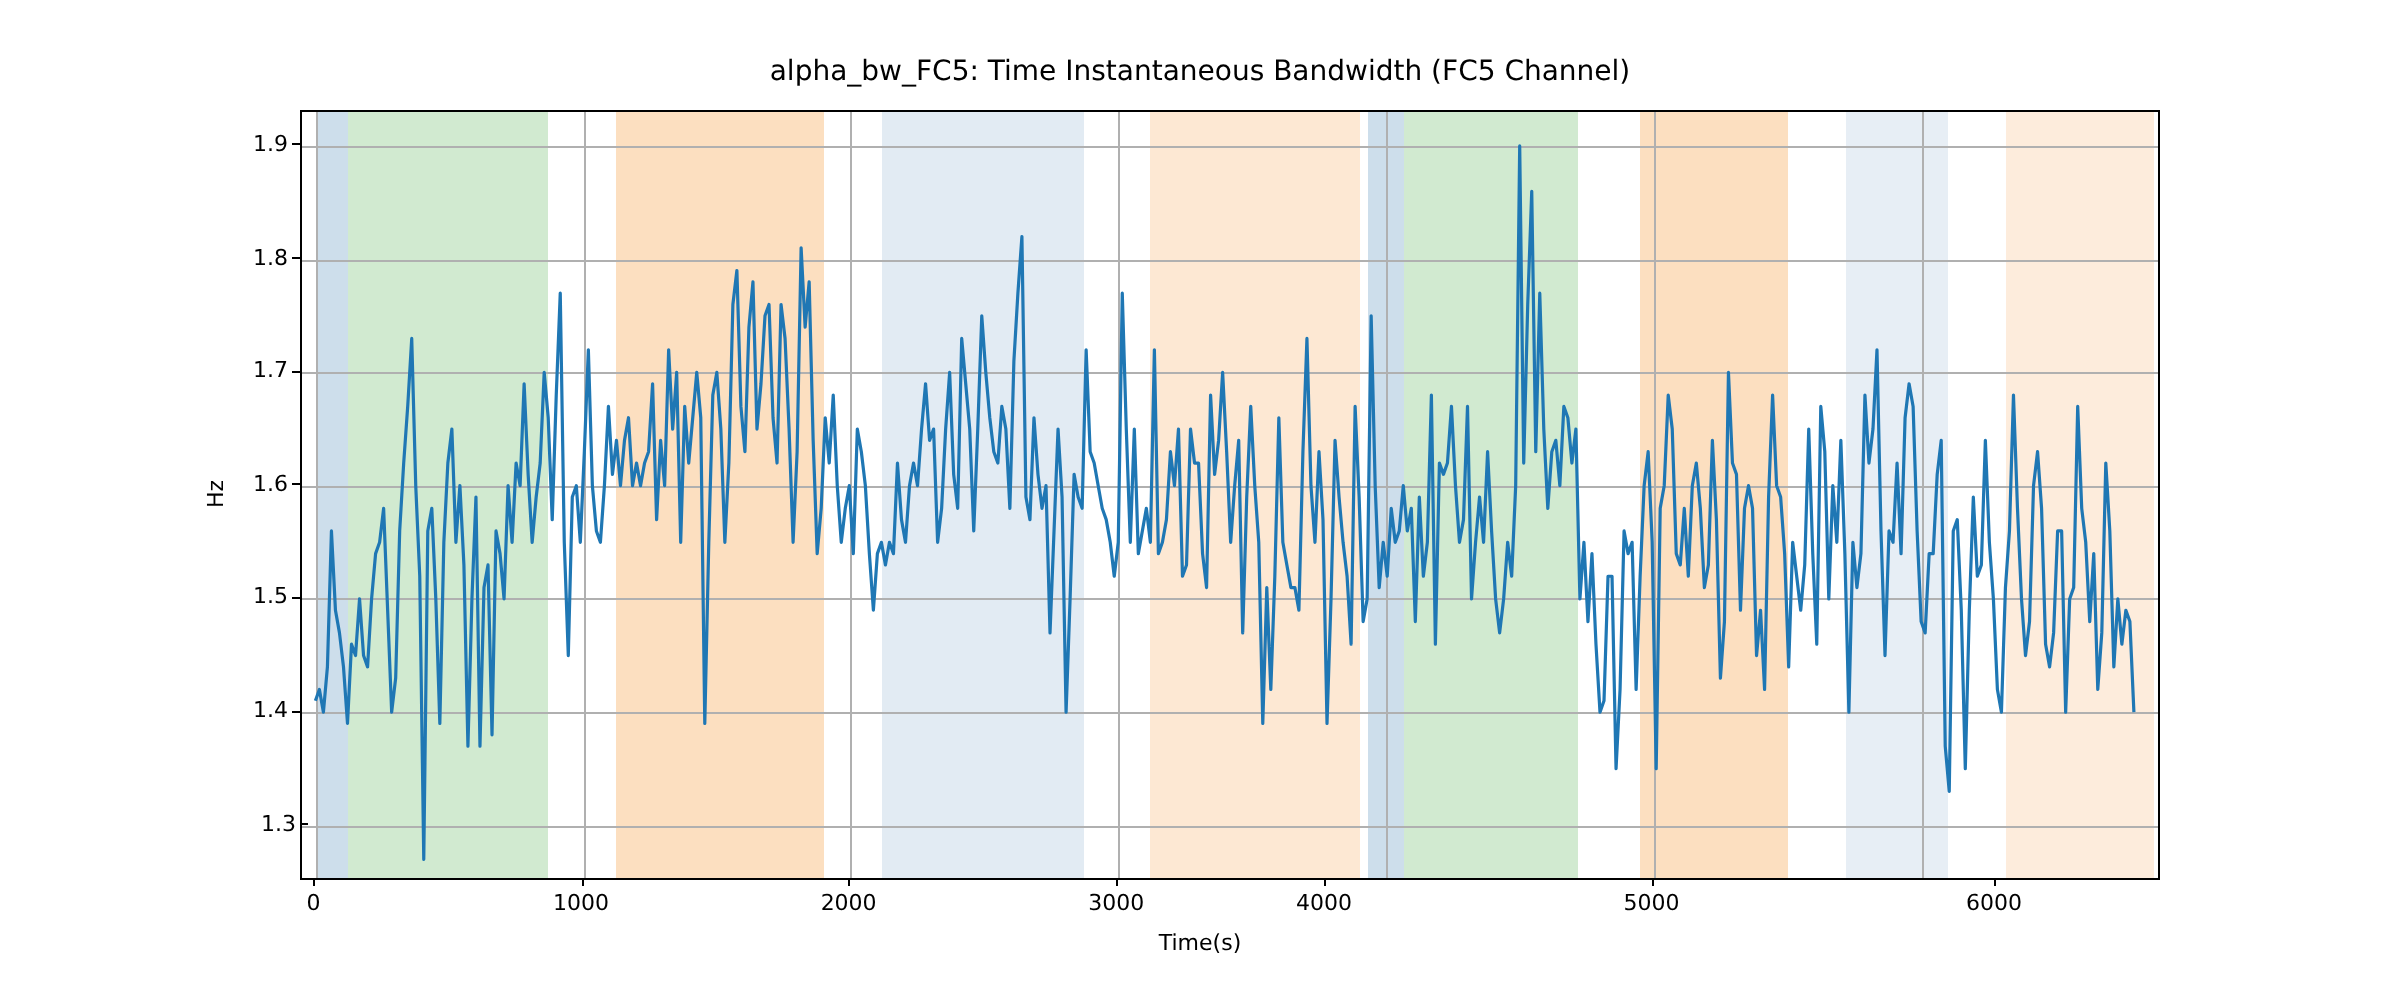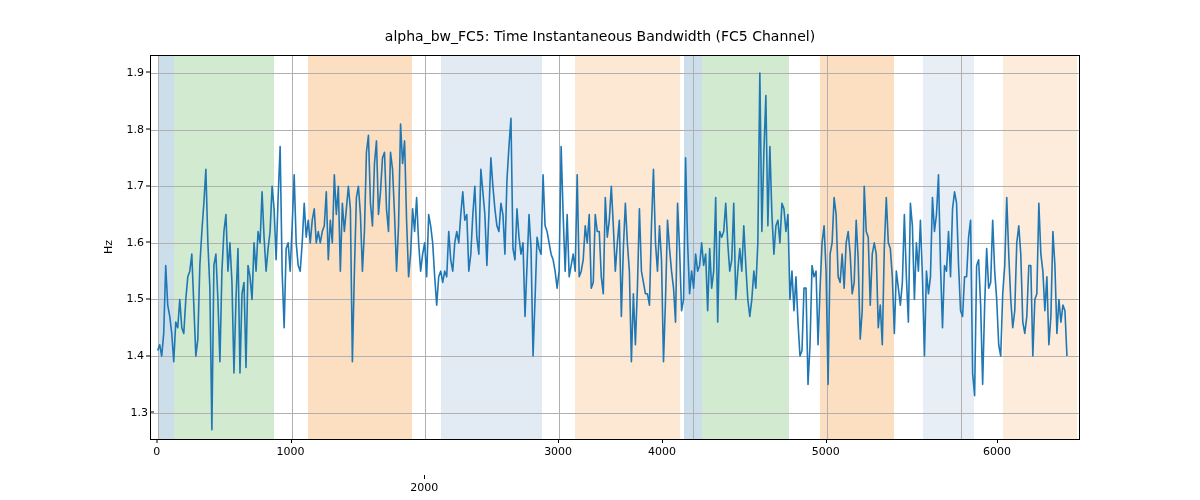--- a/index.html
+++ b/index.html
@@ -110,20 +110,21 @@
   }
 </style>
 </head>
 <body>
 
 <div class="figure">
 
   <div class="title">alpha_bw_FC5: Time Instantaneous Bandwidth (FC5 Channel)</div>
 
   <div class="ylabel">Hz</div>
+  <div class="xlabel">Time(s)</div>
 
   <div class="axes">
     <div class="plot-inner" id="plot-inner">
         <div class="band" style="left: 6.69065px; width: 16.0576px; background: rgb(196, 216, 232); opacity: 0.85;"></div>
         <div class="band" style="left: 22.7482px; width: 100.36px; background: rgb(201, 230, 200); opacity: 0.85;"></div>
         <div class="band" style="left: 156.561px; width: 104.374px; background: rgb(252, 217, 181); opacity: 0.85;"></div>
         <div class="band" style="left: 290.374px; width: 100.36px; background: rgb(221, 231, 241); opacity: 0.85;"></div>
         <div class="band" style="left: 424.187px; width: 104.374px; background: rgb(253, 228, 203); opacity: 0.85;"></div>
         <div class="band" style="left: 532.576px; width: 18.7338px; background: rgb(196, 216, 232); opacity: 0.85;"></div>
         <div class="band" style="left: 551.309px; width: 86.9784px; background: rgb(201, 230, 200); opacity: 0.85;"></div>
@@ -146,21 +147,21 @@
         <div class="gridline-h" style="top: 16.9853px;"></div>
         <svg class="line" width="930" height="385">
           <polyline points="6.690647482014389,294.4117647058824 8.697841726618705,288.75 10.705035971223023,300.07352941176475 12.712230215827338,277.4264705882353 14.719424460431656,209.48529411764702 16.72661870503597,249.1176470588235 18.733812949640285,260.44117647058823 20.741007194244606,277.4264705882353 22.74820143884892,305.7352941176471 24.755395683453237,266.1029411764706 26.762589928057555,271.7647058823529 28.769784172661872,243.45588235294116 30.776978417266186,271.7647058823529 32.7841726618705,277.4264705882353 34.79136690647482,243.45588235294116 36.798561151079134,220.80882352941174 38.805755395683455,215.14705882352936 40.81294964028777,198.1617647058823 42.82014388489209,249.1176470588235 44.827338129496404,300.07352941176475 46.83453237410072,283.0882352941177 48.84172661870503,209.48529411764702 50.84892086330935,175.51470588235287 52.85611510791367,147.20588235294122 54.86330935251799,113.23529411764702 56.8705035971223,186.8382352941176 58.87769784172662,232.13235294117644 60.88489208633094,373.6764705882353 62.89208633093525,209.48529411764702 64.89928057553958,198.1617647058823 66.90647482014388,243.45588235294116 68.9136690647482,305.7352941176471 70.92086330935251,215.14705882352936 72.92805755395683,175.51470588235287 74.93525179856114,158.5294117647059 76.94244604316546,215.14705882352936 78.9496402877698,186.8382352941176 80.9568345323741,226.4705882352941 82.96402877697842,317.0588235294117 84.97122302158273,243.45588235294116 86.97841726618705,192.49999999999994 88.98561151079136,317.0588235294117 90.99280575539568,237.7941176470588 93,226.4705882352941 95.00719424460432,311.3970588235295 97.01438848920864,209.48529411764702 99.02158273381295,220.80882352941174 101.02877697841727,243.45588235294116 103.03597122302158,186.8382352941176 105.0431654676259,215.14705882352936 107.05035971223022,175.51470588235287 109.05755395683452,186.8382352941176 111.06474820143885,135.88235294117646 113.07194244604317,181.17647058823522 115.07913669064749,215.14705882352936 117.0863309352518,192.49999999999994 119.0935251798561,175.51470588235287 121.10071942446044,130.22058823529412 123.10791366906474,152.86764705882354 125.11510791366905,203.82352941176464 127.12230215827338,141.54411764705884 129.1294964028777,90.58823529411762 131.136690647482,215.14705882352936 133.1438848920863,271.7647058823529 135.15107913669064,192.49999999999994 137.15827338129498,186.8382352941176 139.16546762589928,215.14705882352936 141.17266187050362,169.85294117647064 143.17985611510792,118.89705882352939 145.18705035971223,186.8382352941176 147.19424460431654,209.48529411764702 149.20143884892087,215.14705882352936 151.20863309352518,186.8382352941176 153.2158273381295,147.20588235294122 155.22302158273382,181.17647058823522 157.23021582733813,164.19117647058826 159.23741007194243,186.8382352941176 161.24460431654674,164.19117647058826 163.25179856115108,152.86764705882354 165.25899280575538,186.8382352941176 167.26618705035972,175.51470588235287 169.27338129496405,186.8382352941176 171.28057553956836,175.51470588235287 173.28776978417267,169.85294117647064 175.29496402877697,135.88235294117646 177.3021582733813,203.82352941176464 179.30935251798562,164.19117647058826 181.31654676258992,186.8382352941176 183.32374100719426,118.89705882352939 185.33093525179856,158.5294117647059 187.33812949640287,130.22058823529412 189.34532374100718,215.14705882352936 191.3525179856115,147.20588235294122 193.35971223021582,175.51470588235287 195.36690647482013,152.86764705882354 197.37410071942446,130.22058823529412 199.38129496402877,152.86764705882354 201.3884892086331,305.7352941176471 203.3956834532374,215.14705882352936 205.40287769784175,141.54411764705884 207.41007194244605,130.22058823529412 209.41726618705036,158.5294117647059 211.4244604316547,215.14705882352936 213.431654676259,175.51470588235287 215.4388489208633,96.24999999999994 217.44604316546761,79.26470588235287 219.45323741007195,147.20588235294122 221.46043165467626,169.85294117647064 223.46762589928056,107.57352941176464 225.4748201438849,84.92647058823525 227.4820143884892,158.5294117647059 229.4892086330935,135.88235294117646 231.49640287769785,101.91176470588232 233.50359712230215,96.24999999999994 235.5107913669065,152.86764705882354 237.51798561151082,175.51470588235287 239.5251798561151,96.24999999999994 241.53237410071944,113.23529411764702 243.53956834532377,158.5294117647059 245.54676258992805,215.14705882352936 247.55395683453239,169.85294117647064 249.56115107913666,67.94117647058818 251.568345323741,107.57352941176464 253.57553956834533,84.92647058823525 255.5827338129496,164.19117647058826 257.58992805755395,220.80882352941174 259.5971223021583,198.1617647058823 261.60431654676256,152.86764705882354 263.6115107913669,175.51470588235287 265.61870503597123,141.54411764705884 267.62589928057554,186.8382352941176 269.63309352517985,215.14705882352936 271.6402877697842,198.1617647058823 273.64748201438846,186.8382352941176 275.6546762589928,220.80882352941174 277.6618705035971,158.5294117647059 279.66906474820144,169.85294117647064 281.67625899280574,186.8382352941176 283.68345323741005,220.80882352941174 285.6906474820144,249.1176470588235 287.6978417266187,220.80882352941174 289.705035971223,215.14705882352936 291.71223021582733,226.4705882352941 293.7194244604317,215.14705882352936 295.72661870503595,220.80882352941174 297.7338129496403,175.51470588235287 299.74100719424456,203.82352941176464 301.7482014388489,215.14705882352936 303.75539568345323,186.8382352941176 305.76258992805754,175.51470588235287 307.76978417266184,186.8382352941176 309.7769784172662,158.5294117647059 311.7841726618705,135.88235294117646 313.7913669064748,164.19117647058826 315.7985611510792,158.5294117647059 317.80575539568343,215.14705882352936 319.8129496402878,198.1617647058823 321.8201438848921,158.5294117647059 323.8273381294964,130.22058823529412 325.8345323741007,181.17647058823522 327.841726618705,198.1617647058823 329.84892086330933,113.23529411764702 331.8561151079137,135.88235294117646 333.86330935251794,158.5294117647059 335.8705035971223,209.48529411764702 337.8776978417266,158.5294117647059 339.8848920863309,101.91176470588232 341.89208633093523,130.22058823529412 343.8992805755396,152.86764705882354 345.9064748201439,169.85294117647064 347.9136690647482,175.51470588235287 349.92086330935257,147.20588235294122 351.9280575539568,158.5294117647059 353.9352517985612,198.1617647058823 355.94244604316543,124.55882352941177 357.9496402877698,90.58823529411762 359.9568345323741,62.279411764705856 361.9640287769784,192.49999999999994 363.9712230215827,203.82352941176464 365.9784172661871,152.86764705882354 367.98561151079133,181.17647058823522 369.9928057553957,198.1617647058823 372,186.8382352941176 374.0071942446043,260.44117647058823 376.0143884892086,209.48529411764702 378.021582733813,158.5294117647059 380.0287769784173,192.49999999999994 382.0359712230216,300.07352941176475 384.0431654676259,243.45588235294116 386.0503597122302,181.17647058823522 388.05755395683457,192.49999999999994 390.0647482014388,198.1617647058823 392.0719424460432,118.89705882352939 394.0791366906475,169.85294117647064 396.0863309352518,175.51470588235287 398.0935251798561,186.8382352941176 400.10071942446046,198.1617647058823 402.1079136690647,203.82352941176464 404.1151079136691,215.14705882352936 406.1223021582734,232.13235294117644 408.1294964028777,215.14705882352936 410.136690647482,90.58823529411762 412.1438848920863,158.5294117647059 414.15107913669067,215.14705882352936 416.158273381295,158.5294117647059 418.1654676258993,220.80882352941174 420.1726618705036,209.48529411764702 422.17985611510795,198.1617647058823 424.1870503597122,215.14705882352936 426.19424460431657,118.89705882352939 428.2014388489209,220.80882352941174 430.2086330935252,215.14705882352936 432.2158273381295,203.82352941176464 434.2230215827338,169.85294117647064 436.2302158273381,186.8382352941176 438.23741007194246,158.5294117647059 440.2446043165467,232.13235294117644 442.2517985611511,226.4705882352941 444.2589928057554,158.5294117647059 446.2661870503597,175.51470588235287 448.27338129496405,175.51470588235287 450.28057553956836,220.80882352941174 452.28776978417267,237.7941176470588 454.294964028777,141.54411764705884 456.30215827338134,181.17647058823522 458.3093525179856,164.19117647058826 460.31654676258995,130.22058823529412 462.3237410071942,169.85294117647064 464.33093525179856,215.14705882352936 466.33812949640287,186.8382352941176 468.3453237410072,164.19117647058826 470.35251798561154,260.44117647058823 472.35971223021585,192.49999999999994 474.36690647482015,147.20588235294122 476.3741007194244,186.8382352941176 478.3812949640288,215.14705882352936 480.3884892086331,305.7352941176471 482.3956834532374,237.7941176470588 484.40287769784175,288.75 486.41007194244605,232.13235294117644 488.4172661870503,152.86764705882354 490.4244604316547,215.14705882352936 492.431654676259,226.4705882352941 494.4388489208633,237.7941176470588 496.44604316546764,237.7941176470588 498.45323741007195,249.1176470588235 500.4604316546762,169.85294117647064 502.4676258992806,113.23529411764702 504.47482014388487,186.8382352941176 506.4820143884892,215.14705882352936 508.48920863309354,169.85294117647064 510.49640287769785,203.82352941176464 512.5035971223022,305.7352941176471 514.5107913669066,243.45588235294116 516.5179856115108,164.19117647058826 518.5251798561151,192.49999999999994 520.5323741007195,215.14705882352936 522.5395683453238,232.13235294117644 524.546762589928,266.1029411764706 526.5539568345324,147.20588235294122 528.5611510791367,192.49999999999994 530.568345323741,254.77941176470588 532.5755395683452,243.45588235294116 534.5827338129496,101.91176470588232 536.589928057554,186.8382352941176 538.5971223021583,237.7941176470588 540.6043165467626,215.14705882352936 542.6115107913669,232.13235294117644 544.6187050359712,198.1617647058823 546.6258992805756,215.14705882352936 548.6330935251799,209.48529411764702 550.6402877697841,186.8382352941176 552.6474820143885,209.48529411764702 554.6546762589928,198.1617647058823 556.6618705035971,254.77941176470588 558.6690647482014,192.49999999999994 560.6762589928057,232.13235294117644 562.68345323741,215.14705882352936 564.6906474820145,141.54411764705884 566.6978417266187,266.1029411764706 568.705035971223,175.51470588235287 570.7122302158274,181.17647058823522 572.7194244604317,175.51470588235287 574.726618705036,147.20588235294122 576.7338129496403,186.8382352941176 578.7410071942446,215.14705882352936 580.7482014388489,203.82352941176464 582.7553956834532,147.20588235294122 584.7625899280575,243.45588235294116 586.7697841726618,215.14705882352936 588.7769784172662,192.49999999999994 590.7841726618706,215.14705882352936 592.7913669064748,169.85294117647064 594.7985611510791,209.48529411764702 596.8057553956835,243.45588235294116 598.8129496402878,260.44117647058823 600.820143884892,243.45588235294116 602.8273381294964,215.14705882352936 604.8345323741007,232.13235294117644 606.841726618705,186.8382352941176 608.8489208633093,16.985294117647072 610.8561151079136,175.51470588235287 612.863309352518,96.24999999999994 614.8705035971224,39.63235294117635 616.8776978417267,169.85294117647064 618.8848920863309,90.58823529411762 620.8920863309353,158.5294117647059 622.8992805755396,198.1617647058823 624.9064748201439,169.85294117647064 626.9136690647482,164.19117647058826 628.9208633093525,186.8382352941176 630.9280575539568,147.20588235294122 632.9352517985612,152.86764705882354 634.9424460431654,175.51470588235287 636.9496402877697,158.5294117647059 638.956834532374,243.45588235294116 640.9640287769785,215.14705882352936 642.9712230215828,254.77941176470588 644.978417266187,220.80882352941174 646.9856115107914,266.1029411764706 648.9928057553957,300.07352941176475 651,294.4117647058824 653.0071942446043,232.13235294117644 655.0143884892086,232.13235294117644 657.0215827338129,328.3823529411764 659.0287769784173,288.75 661.0359712230215,209.48529411764702 663.0431654676258,220.80882352941174 665.0503597122303,215.14705882352936 667.0575539568346,288.75 669.0647482014389,232.13235294117644 671.0719424460432,186.8382352941176 673.0791366906475,169.85294117647064 675.0863309352518,215.14705882352936 677.0935251798562,328.3823529411764 679.1007194244604,198.1617647058823 681.1079136690647,186.8382352941176 683.1151079136691,141.54411764705884 685.1223021582734,158.5294117647059 687.1294964028776,220.80882352941174 689.1366906474819,226.4705882352941 691.1438848920864,198.1617647058823 693.1510791366907,232.13235294117644 695.1582733812949,186.8382352941176 697.1654676258993,175.51470588235287 699.1726618705036,198.1617647058823 701.1798561151079,237.7941176470588 703.1870503597122,226.4705882352941 705.1942446043165,164.19117647058826 707.2014388489208,203.82352941176464 709.2086330935252,283.0882352941177 711.2158273381295,254.77941176470588 713.2230215827337,130.22058823529412 715.2302158273382,175.51470588235287 717.2374100719425,181.17647058823522 719.2446043165468,249.1176470588235 721.2517985611511,198.1617647058823 723.2589928057554,186.8382352941176 725.2661870503597,198.1617647058823 727.2733812949641,271.7647058823529 729.2805755395683,249.1176470588235 731.2877697841726,288.75 733.294964028777,192.49999999999994 735.3021582733813,141.54411764705884 737.3093525179856,186.8382352941176 739.31654676259,192.49999999999994 741.3237410071943,220.80882352941174 743.3309352517986,277.4264705882353 745.3381294964029,215.14705882352936 747.3453237410072,232.13235294117644 749.3525179856115,249.1176470588235 751.3597122302158,226.4705882352941 753.3669064748202,158.5294117647059 755.3741007194244,220.80882352941174 757.3812949640287,266.1029411764706 759.3884892086331,147.20588235294122 761.3956834532374,169.85294117647064 763.4028776978416,243.45588235294116 765.410071942446,186.8382352941176 767.4172661870504,215.14705882352936 769.4244604316547,164.19117647058826 771.431654676259,220.80882352941174 773.4388489208633,300.07352941176475 775.4460431654676,215.14705882352936 777.453237410072,237.7941176470588 779.4604316546763,220.80882352941174 781.4676258992805,141.54411764705884 783.4748201438849,175.51470588235287 785.4820143884892,158.5294117647059 787.4892086330935,118.89705882352939 789.4964028776978,209.48529411764702 791.5035971223022,271.7647058823529 793.5107913669065,209.48529411764702 795.5179856115109,215.14705882352936 797.5251798561151,175.51470588235287 799.5323741007194,220.80882352941174 801.5395683453237,152.86764705882354 803.5467625899281,135.88235294117646 805.5539568345324,147.20588235294122 807.5611510791366,209.48529411764702 809.568345323741,254.77941176470588 811.5755395683453,260.44117647058823 813.5827338129496,220.80882352941174 815.589928057554,220.80882352941174 817.5971223021583,181.17647058823522 819.6043165467626,164.19117647058826 821.611510791367,317.0588235294117 823.6187050359712,339.7058823529411 825.6258992805755,209.48529411764702 827.6330935251799,203.82352941176464 829.6402877697842,249.1176470588235 831.6474820143885,328.3823529411764 833.6546762589928,249.1176470588235 835.6618705035971,192.49999999999994 837.6690647482014,232.13235294117644 839.6762589928059,226.4705882352941 841.68345323741,164.19117647058826 843.6906474820144,215.14705882352936 845.6978417266188,243.45588235294116 847.7050359712231,288.75 849.7122302158273,300.07352941176475 851.7194244604316,237.7941176470588 853.726618705036,209.48529411764702 855.7338129496403,141.54411764705884 857.7410071942445,198.1617647058823 859.7482014388489,243.45588235294116 861.7553956834532,271.7647058823529 863.7625899280575,254.77941176470588 865.7697841726618,186.8382352941176 867.7769784172662,169.85294117647064 869.7841726618705,198.1617647058823 871.7913669064749,266.1029411764706 873.7985611510792,277.4264705882353 875.8057553956834,260.44117647058823 877.8129496402878,209.48529411764702 879.8201438848921,209.48529411764702 881.8273381294964,300.07352941176475 883.8345323741007,243.45588235294116 885.841726618705,237.7941176470588 887.8489208633093,147.20588235294122 889.8561151079138,198.1617647058823 891.863309352518,215.14705882352936 893.8705035971223,254.77941176470588 895.8776978417267,220.80882352941174 897.884892086331,288.75 899.8920863309353,260.44117647058823 901.8992805755396,175.51470588235287 903.9064748201439,209.48529411764702 905.9136690647482,277.4264705882353 907.9208633093525,243.45588235294116 909.9280575539568,266.1029411764706 911.9352517985611,249.1176470588235 913.9424460431654,254.77941176470588 915.9496402877699,300.07352941176475" fill="none" stroke="#1f77b4" stroke-width="1.6" stroke-linejoin="round"></polyline>
         </svg>
       </div>
   </div>
 
   <div id="xtick-layer">
       <div class="xtick" style="left: 156.691px;">0<div class="tickmark"></div></div>
       <div class="xtick" style="left: 290.504px;">1000<div class="tickmark"></div></div>
-      <div class="xtick" style="left: 424.317px; margin-top: 36px;">2000<div class="tickmark"></div></div>
+      <div class="xtick" style="left: 424.317px;">2000<div class="tickmark"></div></div>
       <div class="xtick" style="left: 558.129px;">3000<div class="tickmark"></div></div>
       <div class="xtick" style="left: 662px;">4000<div class="tickmark"></div></div>
       <div class="xtick" style="left: 825.755px;">5000<div class="tickmark"></div></div>
       <div class="xtick" style="left: 997px;">6000<div class="tickmark"></div></div>
     </div>
   <div id="ytick-layer">
       <div class="ytick" style="left: 114px; width: 34px; top: 411.691px;">1.3<div class="tickmark"></div></div>
       <div class="ytick" style="left: 110px; width: 34px; top: 355.074px;">1.4<div class="tickmark"></div></div>
       <div class="ytick" style="left: 110px; width: 34px; top: 298.456px;">1.5<div class="tickmark"></div></div>
       <div class="ytick" style="left: 110px; width: 34px; top: 241.838px;">1.6<div class="tickmark"></div></div>

